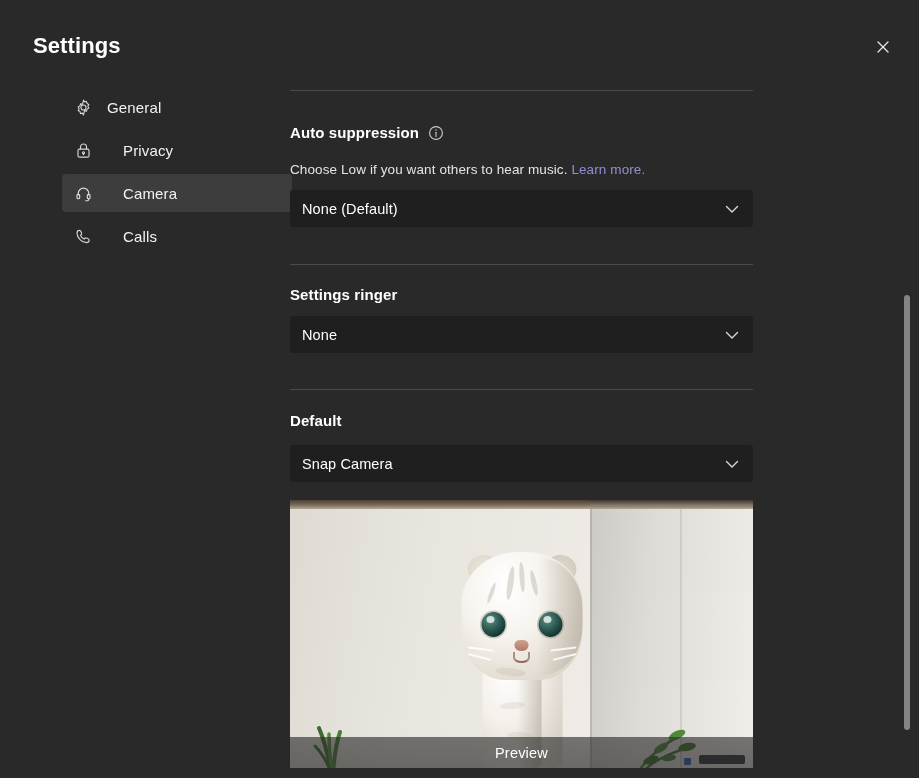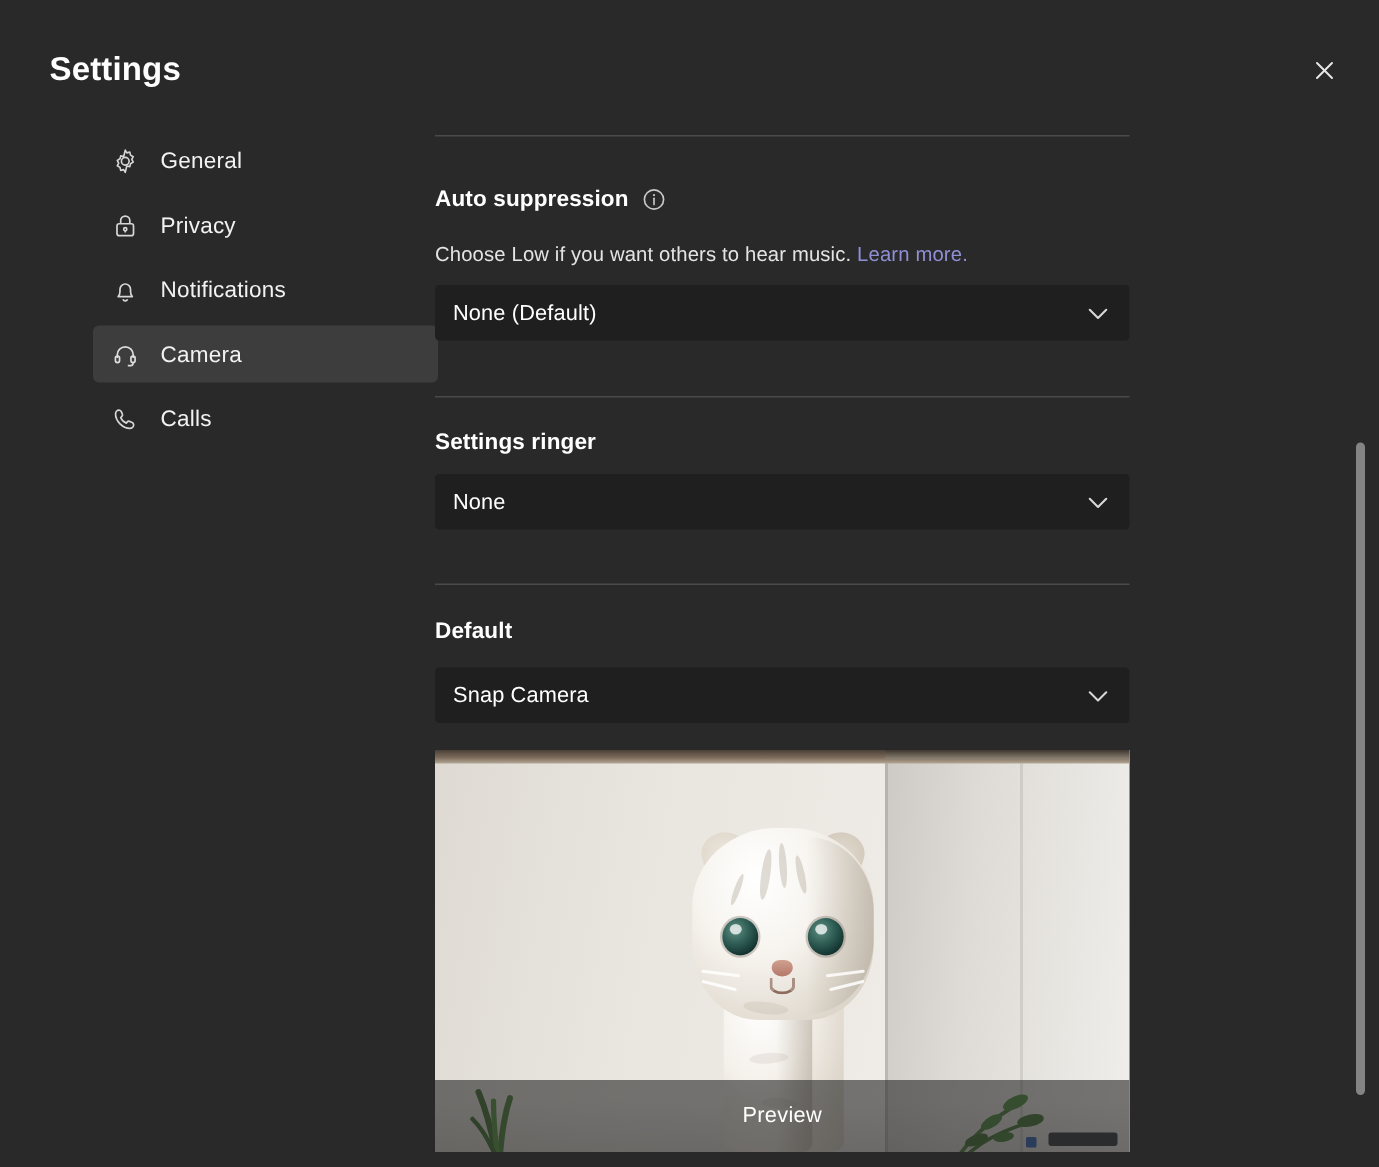--- a/index.html
+++ b/index.html
@@ -73,21 +73,21 @@
     position: relative;
     display: flex;
     align-items: center;
     height: 38px;
     margin: 0 28px 0 22px;
     padding-left: 10px;
     border-radius: 4px;
     cursor: pointer;
     color: #e6e6e6;
   }
-  .nav-item + .nav-item { margin-top: 5px; }
+  .nav-item + .nav-item { margin-top: 5px; gap: 16px; }
   .nav-item.is-selected {
     background: #3d3d3d;
   }
 
   .nav-icon {
     width: 22px;
     height: 22px;
     margin-right: 13px;
     flex: 0 0 22px;
     display: flex;
@@ -406,21 +406,21 @@
     position: absolute;
     height: 1.5px;
     background: rgba(255,255,255,0.85);
     border-radius: 1px;
   }
 
   
   .preview-bar {
     position: absolute;
     left: 0; right: 0; bottom: 0;
-    height: 48px;
+    height: 31px;
     background: rgba(40,40,40,0.62);
     display: flex;
     align-items: center;
     justify-content: center;
   }
   .preview-label {
     font-size: 14.5px;
     color: #ffffff;
     letter-spacing: 0.2px;
   }
@@ -481,29 +481,20 @@
           <svg width="19" height="19" viewBox="0 0 20 20" fill="none" stroke="#d6d6d6" stroke-width="1.2">
             <rect x="4.2" y="8.6" width="11.6" height="8.4" rx="1.6"></rect>
             <path d="M6.8 8.6V6.4a3.2 3.2 0 0 1 6.4 0v2.2"></path>
             <circle cx="10" cy="12.4" r="1.1"></circle>
             <line x1="10" y1="13.2" x2="10" y2="14.8"></line>
           </svg>
         </span>
         <span class="nav-label">Privacy</span>
       </li>
 
-      <li class="nav-item">
-        <span class="nav-icon">
-          <svg width="19" height="19" viewBox="0 0 20 20" fill="none" stroke="#d6d6d6" stroke-width="1.2" stroke-linejoin="round">
-            <path d="M5 14.4c1.1-1 1.3-2.1 1.3-3.6V9.3a3.7 3.7 0 0 1 7.4 0v1.5c0 1.5.2 2.6 1.3 3.6z"></path>
-            <path d="M8.4 16.3a1.7 1.7 0 0 0 3.2 0"></path>
-          </svg>
-        </span>
-        <span class="nav-label">Notifications</span>
-      </li>
 
       <li class="nav-item is-selected">
         <span class="nav-icon">
           <svg width="19" height="19" viewBox="0 0 20 20" fill="none" stroke="#dcdcdc" stroke-width="1.2" stroke-linejoin="round">
             <path d="M4.4 12.2V10a5.6 5.6 0 0 1 11.2 0v2.2"></path>
             <rect x="3.1" y="10.9" width="2.9" height="4.6" rx="1.4"></rect>
             <rect x="14" y="10.9" width="2.9" height="4.6" rx="1.4"></rect>
             <path d="M15.5 15.5v.6a1.5 1.5 0 0 1-1.5 1.5h-2.2"></path>
           </svg>
         </span>

